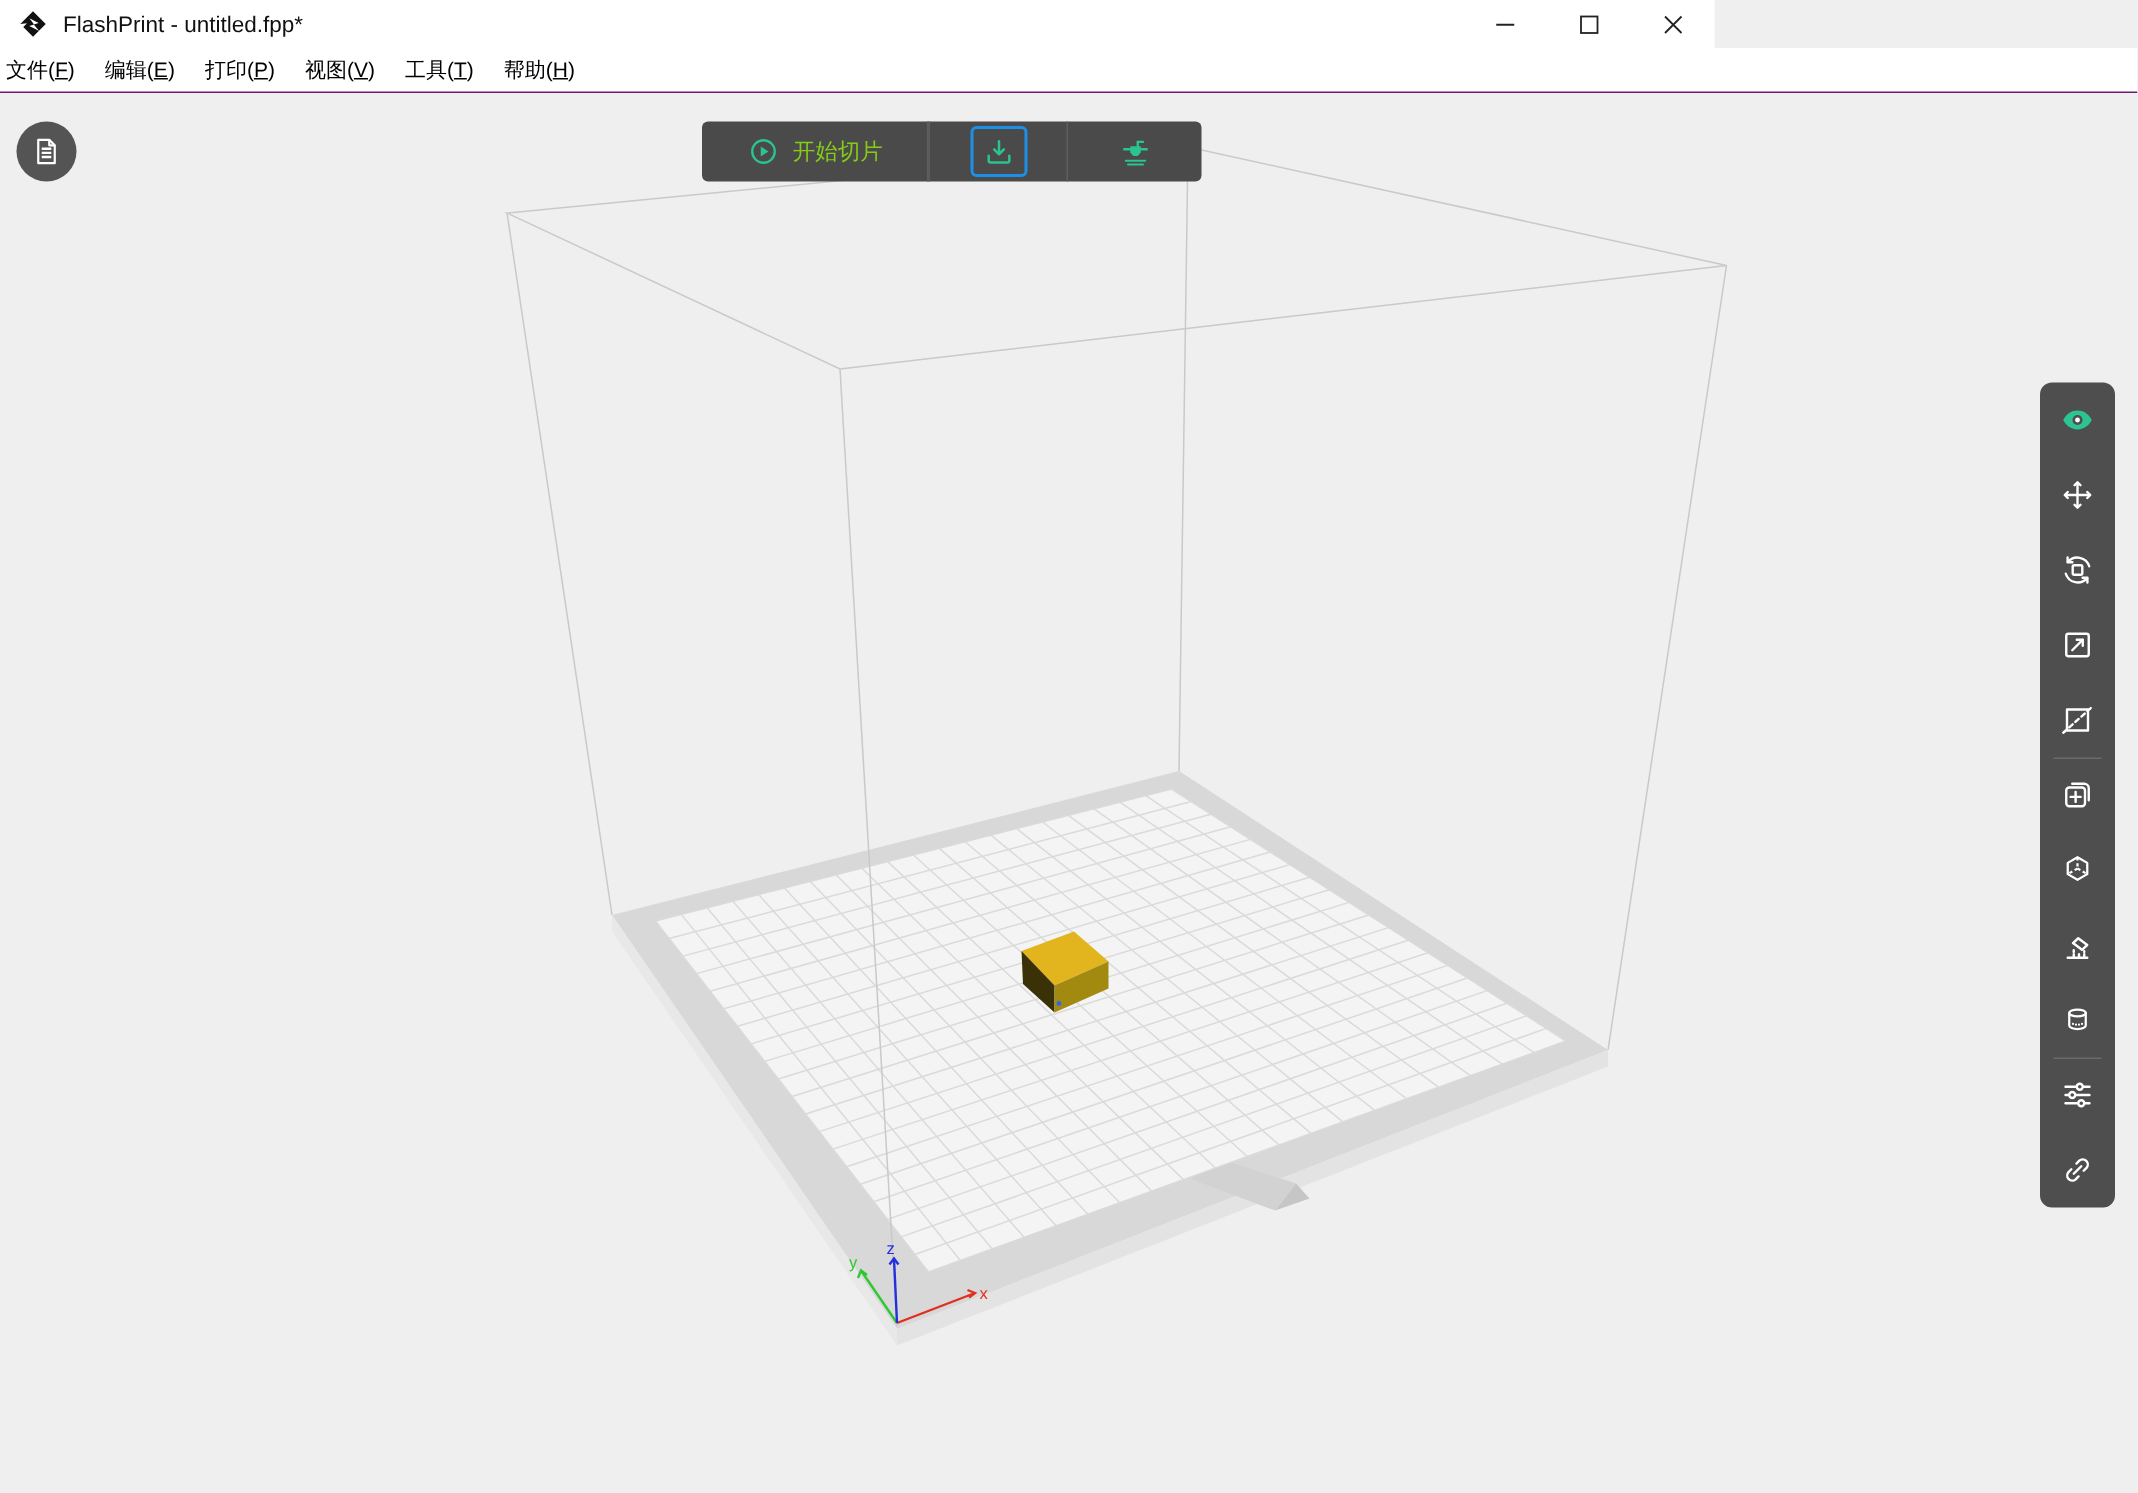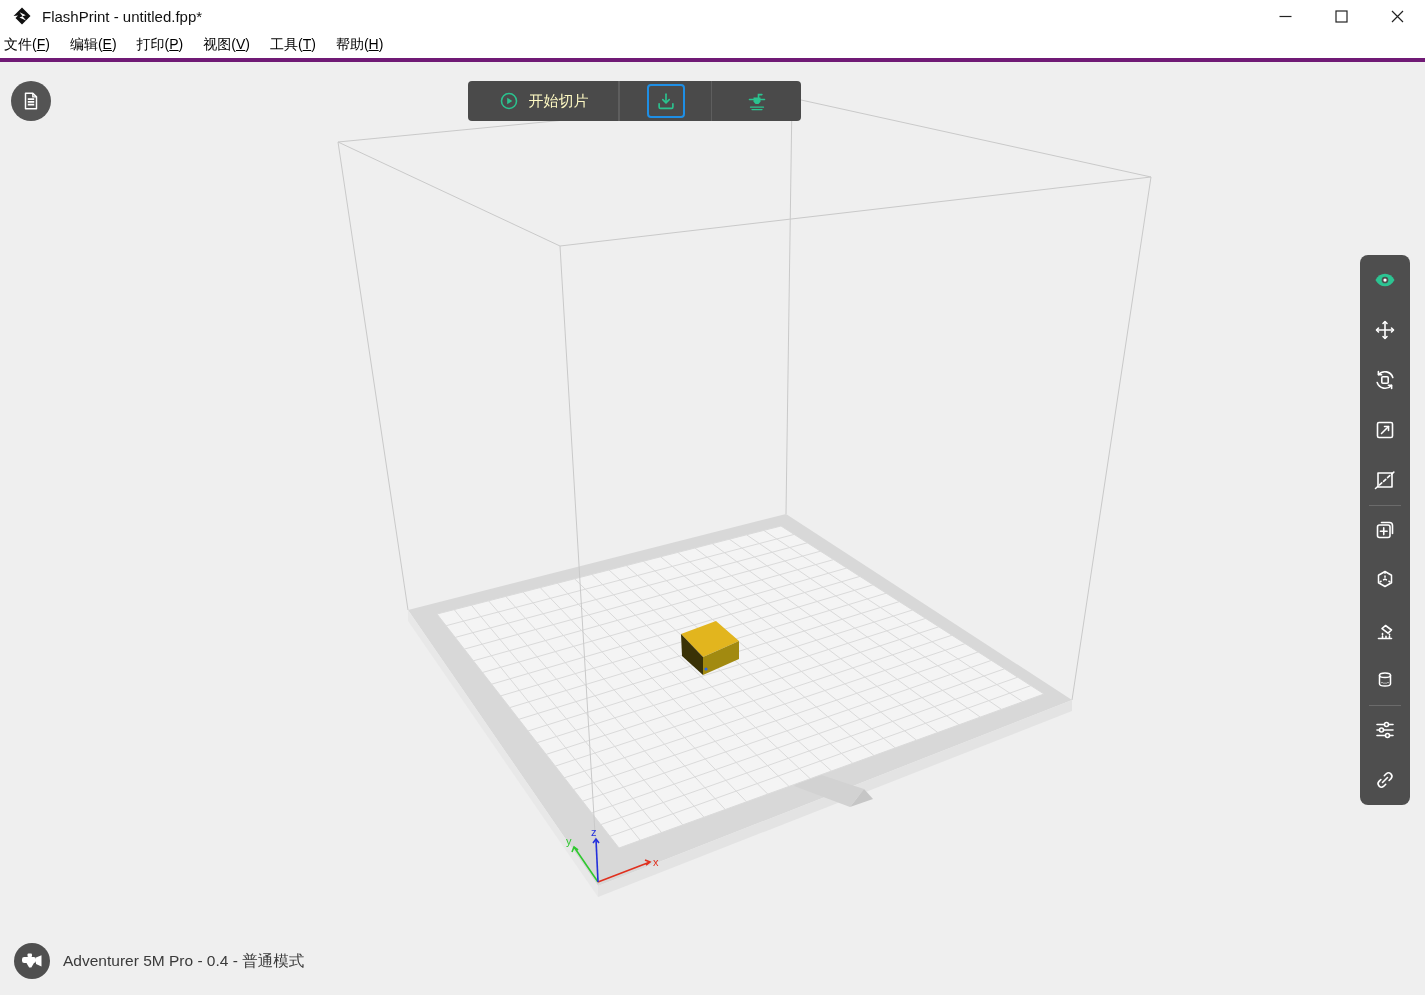--- a/index.html
+++ b/index.html
@@ -1,41 +1,41 @@
 <!DOCTYPE html>
 <html><head>
 <meta charset="utf-8">
 <style>
   * { margin:0; padding:0; box-sizing:border-box; }
   html,body { width:1425px; height:995px; overflow:hidden; }
   body { font-family:"Liberation Sans","DejaVu Sans",sans-serif; background:#efefef; position:relative; }
 
   
-  .titlebar { position:absolute; left:0; top:0; width:1425px; height:32px; background:#ffffff; display:flex; align-items:center; z-index:30; }
+  .titlebar { position:absolute; left:0; top:0; width:1143px; height:32px; background:#ffffff; display:flex; align-items:center; z-index:30; }
   .titlebar .logo { margin-left:12px; width:20px; height:20px; flex:0 0 auto; }
   .titlebar .title { margin-left:10px; font-size:15px; color:#111; }
   .wincontrols { margin-left:auto; display:flex; height:32px; }
   .winbtn { width:56px; height:32px; display:flex; align-items:center; justify-content:center; cursor:default; }
 
   
-  .menubar { position:absolute; left:0; top:32px; width:1425px; height:30px; background:#ffffff; border-bottom:4px solid #701a75; display:flex; align-items:center; z-index:30; }
+  .menubar { position:absolute; left:0; top:32px; width:1425px; height:30px; background:#ffffff; border-bottom:1px solid #701a75; display:flex; align-items:center; z-index:30; }
   .menuitem { padding:0 8px; margin-left:4px; font-size:14px; color:#000; height:30px; line-height:29px; }
   .menuitem:first-child { margin-left:-4px; }
   .menuitem .key { text-decoration:underline; }
 
   
   .viewport { position:absolute; left:0; top:62px; width:1425px; height:933px; background:#efefef; }
   .scene { position:absolute; left:0; top:0; z-index:1; }
 
   
   .docbtn { position:absolute; left:11px; top:19px; width:40px; height:40px; border-radius:50%; background:#545454; display:flex; align-items:center; justify-content:center; z-index:10; }
 
   
   .toolbar { position:absolute; left:468px; top:19px; height:40px; background:#4a4a4a; border-radius:4px; display:flex; align-items:center; z-index:10; }
-  .tbtn { height:40px; display:flex; align-items:center; justify-content:center; gap:9px; color:#fef9c3; font-size:15px; }
+  .tbtn { height:40px; display:flex; align-items:center; justify-content:center; gap:9px; color:#84cc16; font-size:15px; }
   .tbtn.b1 { width:150px; } .tbtn.b2 { width:151px; } .tbtn.b3 { width:91px; } .tbtn.b4 { width:89px; }
   .tdiv { width:1px; height:40px; background:#5e5e5e; }
   .selbox { width:38px; height:34px; border:2px solid #1e8fe6; border-radius:4px; display:flex; align-items:center; justify-content:center; }
 
   
   .sidebar { position:absolute; left:1360px; top:193px; width:50px; height:550px; background:#4e4e4e; border-radius:8px; z-index:10; display:flex; flex-direction:column; }
   .tool { position:relative; width:50px; height:50px; display:flex; align-items:center; justify-content:center; }
   .tool.divided::before { content:''; position:absolute; top:0; left:9px; right:9px; height:1px; background:#6b6b6b; }
 
   
@@ -280,25 +280,14 @@
     </div>
     <div class="tool">
       <svg width="24" height="24" viewBox="0 0 24 24" fill="none" stroke="#fff" stroke-width="1.6" stroke-linecap="round" stroke-linejoin="round">
         <path d="M9.5 14.5l5-5"></path>
         <path d="M11.3 7.7l1.9-1.9a3.4 3.4 0 0 1 4.8 4.8l-1.9 1.9"></path>
         <path d="M12.7 16.3l-1.9 1.9a3.4 3.4 0 0 1-4.8-4.8l1.9-1.9"></path>
       </svg>
     </div>
   </div>
 
-  <div class="statusrow">
-    <div class="statuslogo">
-      <svg width="36" height="36" viewBox="0 0 36 36">
-        <rect x="8" y="14" width="14" height="6" rx="2.2" fill="#fff"></rect>
-        <path d="M22 14.6l5.5-2.4v11.2L22 21z" fill="#fff"></path>
-        <path d="M12.5 20l2.6 4.4h2.2L20 20z" fill="#fff"></path>
-        <rect x="13.5" y="10.5" width="4.5" height="3.5" rx="1" fill="#fff"></rect>
-      </svg>
-    </div>
-    <div class="statustext">Adventurer 5M Pro - 0.4 - 普通模式</div>
-  </div>
 
 </div>
 
 </body></html>

